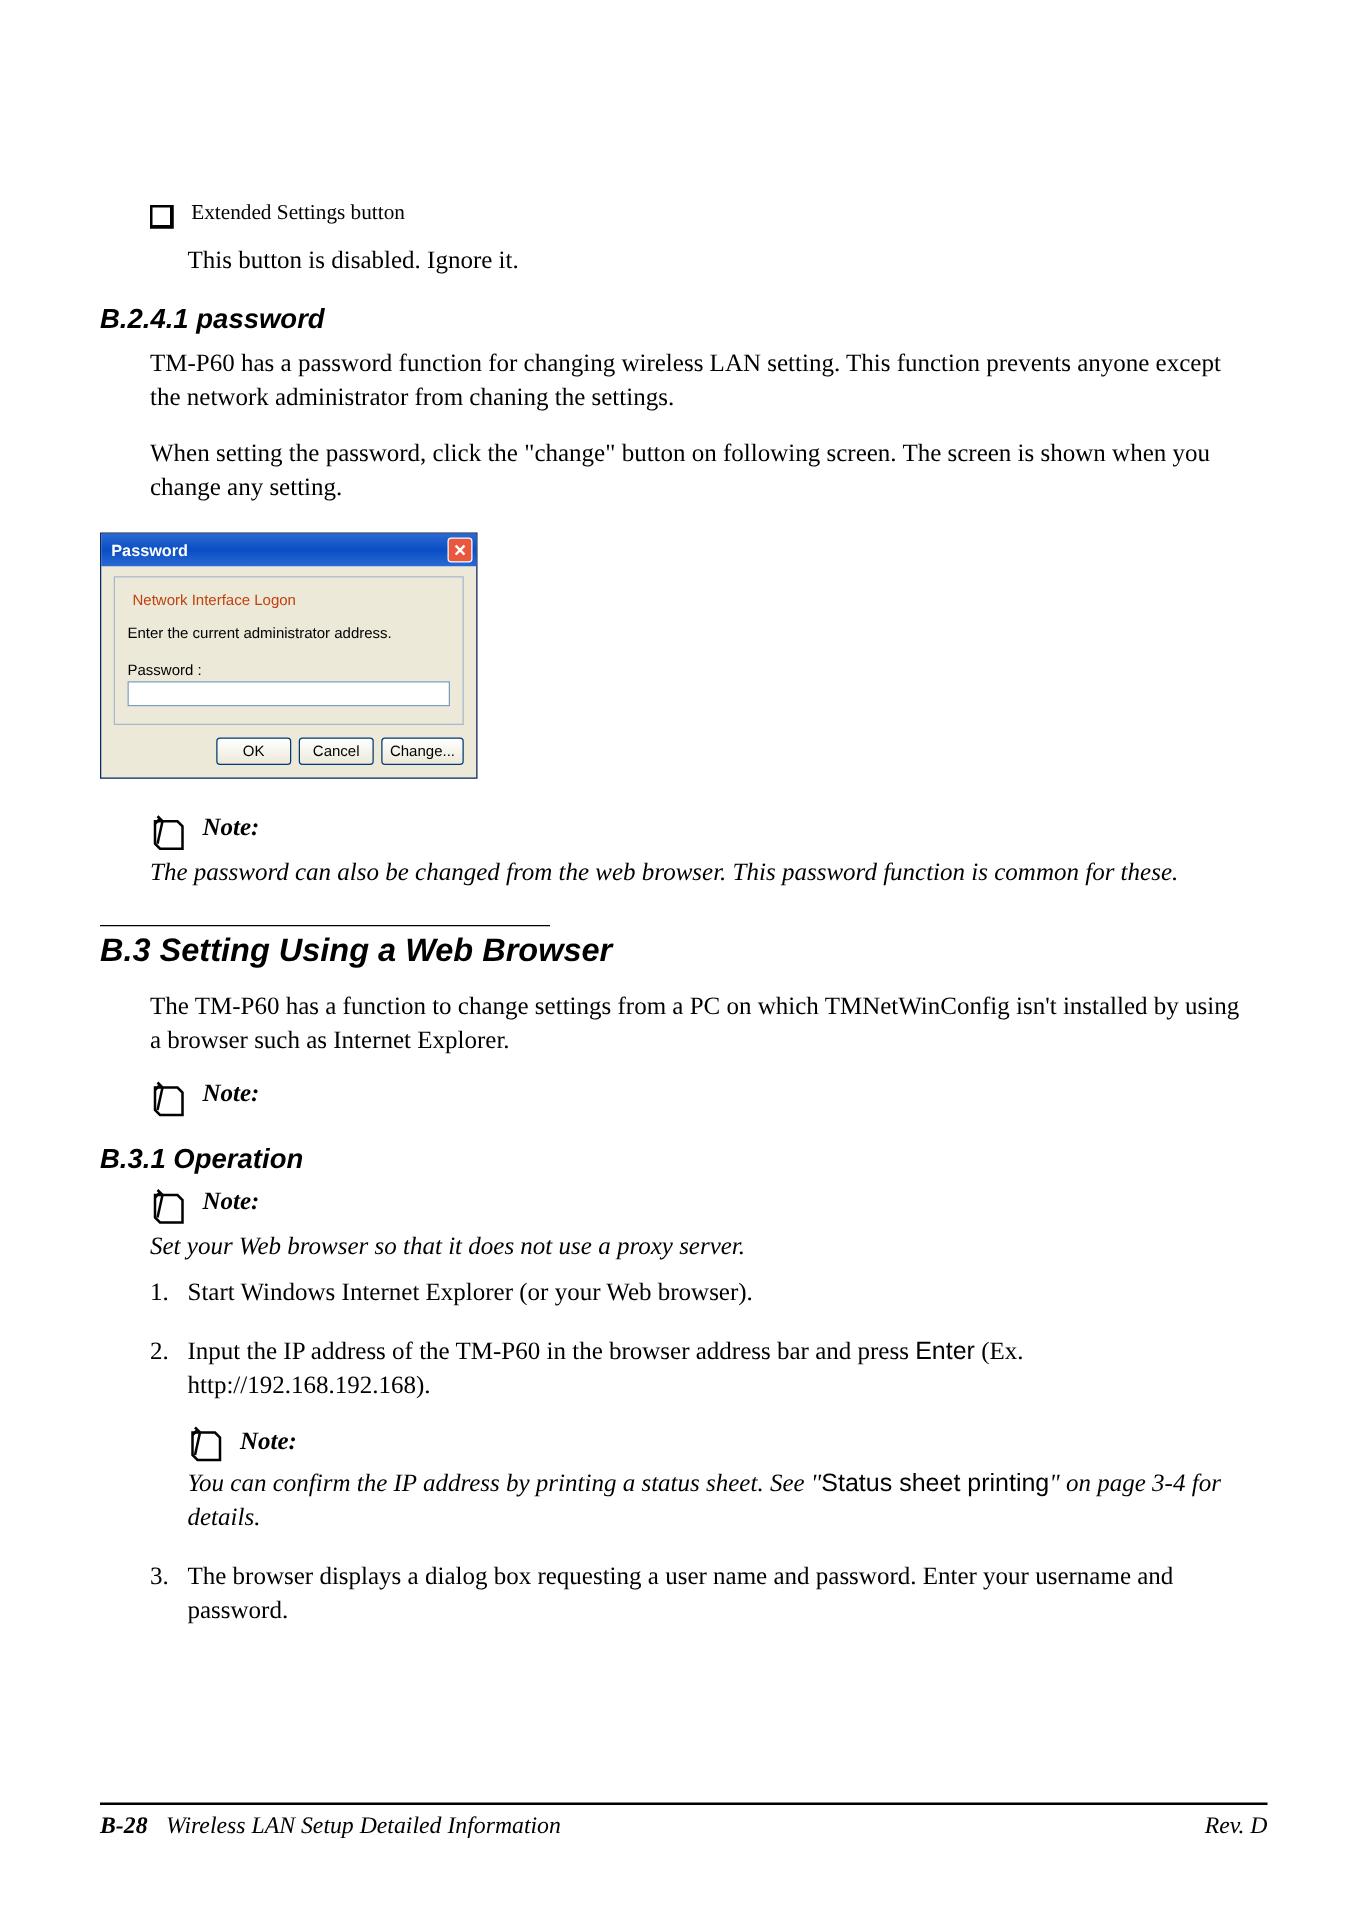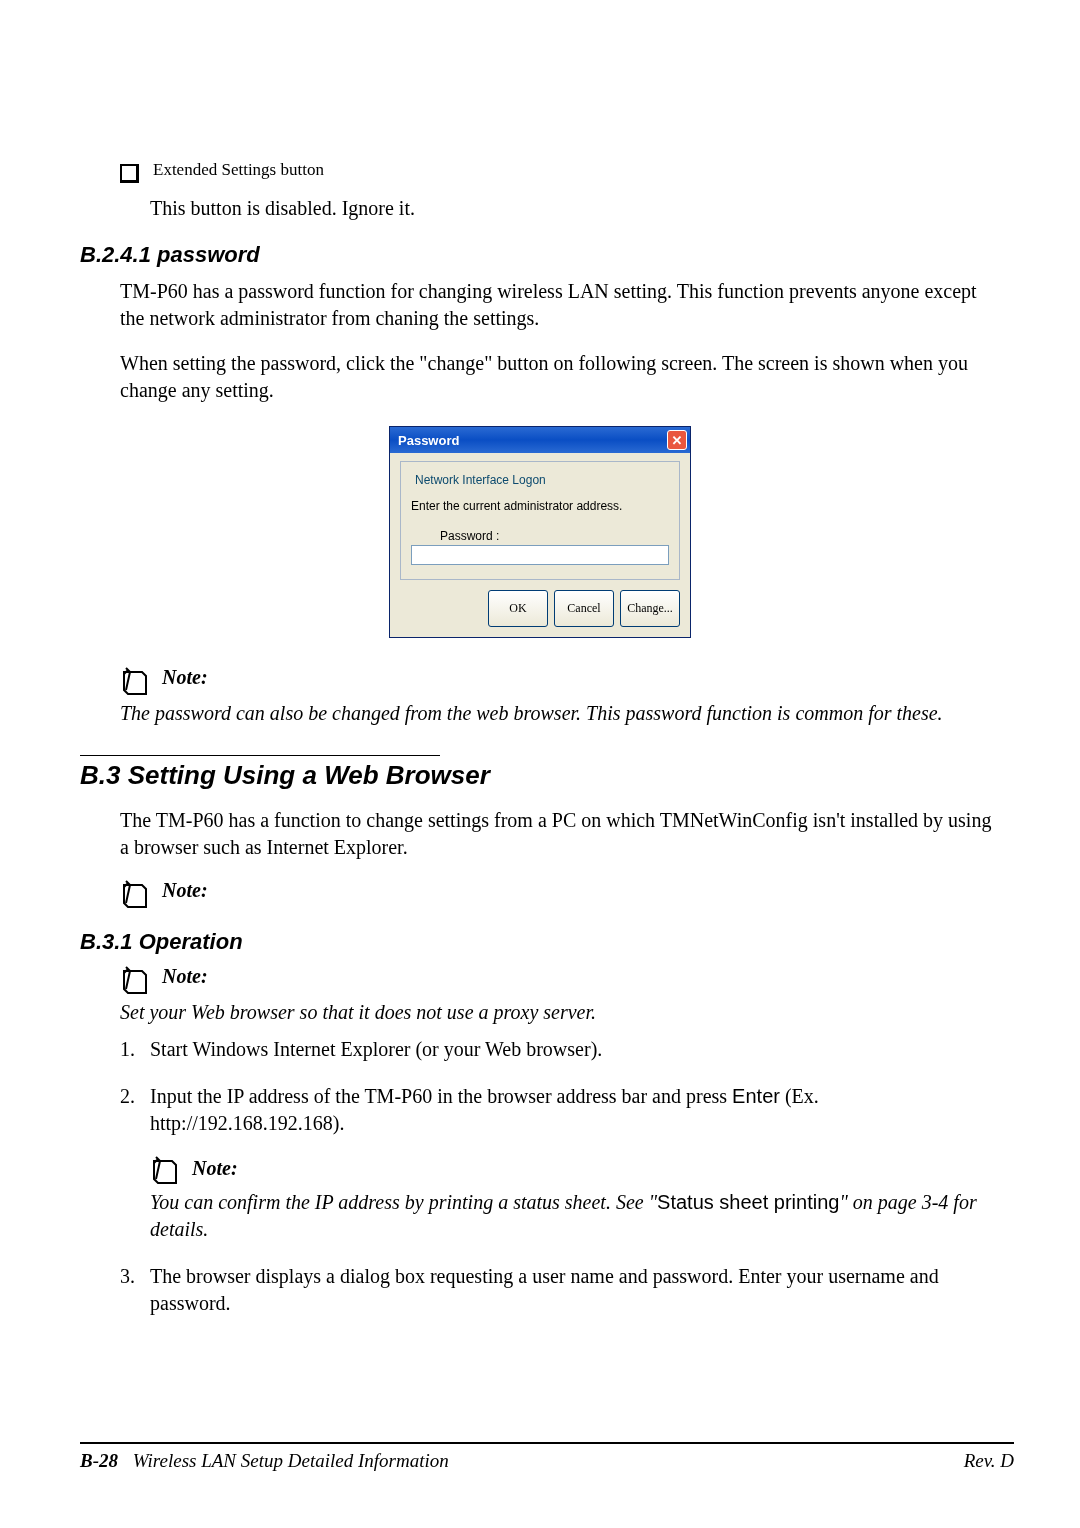--- a/index.html
+++ b/index.html
@@ -46,21 +46,21 @@
     margin: 12px 0 10px 0;
   }
   .body-para {
     margin-left: 40px;
     font-size: 20px;
     line-height: 1.35;
     margin-bottom: 18px;
   }
   .dialog-wrap {
     display: flex;
-    justify-content: center;
+    justify-content: flex-start;
     margin: 22px 0 28px 0;
   }
   .dialog {
     width: 300px;
     font-family: Tahoma, Arial, sans-serif;
     font-size: 13px;
     border: 1px solid #0a246a;
     background: #ece9d8;
   }
   .titlebar {
@@ -88,60 +88,59 @@
     cursor: pointer;
   }
   .dlg-body {
     padding: 8px 10px 10px 10px;
   }
   .fieldset {
     border: 1px solid #a9b7c9;
     padding: 10px 10px 14px 10px;
   }
   .fieldset-title {
-    color: #0c4a6e;
+    color: #c2410c;
     font-size: 12px;
     margin-top: -18px;
     background: #ece9d8;
     display: inline-block;
     padding: 0 4px;
     margin-bottom: 6px;
   }
   .fieldset .prompt {
     font-size: 12px;
     margin: 6px 0 16px 0;
   }
   .pw-label {
     font-size: 12px;
     margin-bottom: 2px;
-    margin-left: 29px;
   }
   .pw-input {
     width: 100%;
     height: 20px;
     border: 1px solid #7b9ebd;
     background: #fff;
     box-sizing: border-box;
     padding: 1px 3px;
     font-family: Tahoma, Arial, sans-serif;
     font-size: 12px;
   }
   .dlg-buttons {
     display: flex;
     justify-content: flex-end;
     gap: 6px;
     margin-top: 10px;
   }
   .dlg-btn {
     min-width: 60px;
-    height: 37px;
+    height: 22px;
     border: 1px solid #003c74;
     background: linear-gradient(to bottom,#ffffff,#ece9d8);
     border-radius: 3px;
-    font-family: Liberation Serif, serif;
+    font-family: Liberation Sans, sans-serif;
     font-size: 12px;
     cursor: pointer;
   }
   .note-block {
     margin-left: 40px;
     margin-bottom: 8px;
   }
   .note-block.nested {
     margin-left: 70px;
   }

